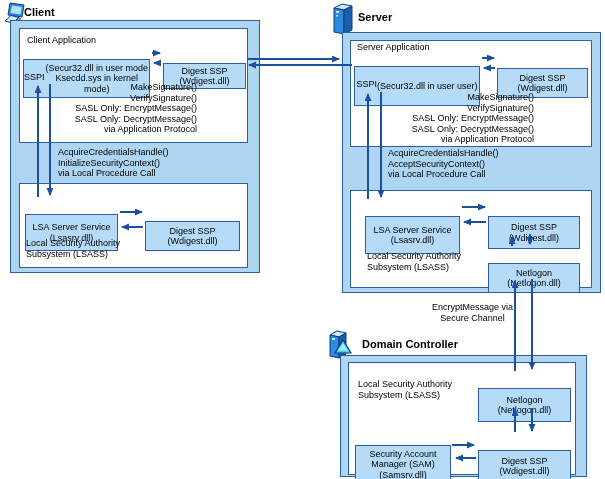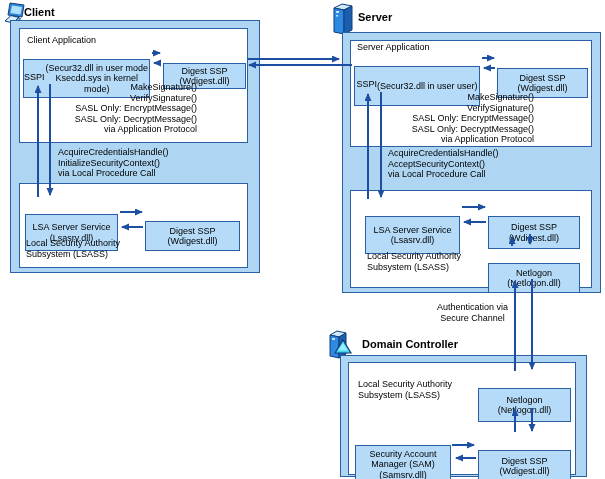--- a/index.html
+++ b/index.html
@@ -124,21 +124,21 @@
 
   <div class="bx" style="left:488px;top:247px;width:92px;height:30px;">
     <span>Netlogon
 (Netlogon.dll)</span>
   </div>
 
   <div class="lbl" style="left:367px;top:251px;">Local Security Authority
 Subsystem (LSASS)</div>
 
 
-  <div class="lbl ctr" style="left:420px;top:302px;width:105px;">Authentication via
+  <div class="lbl ctr" style="left:420px;top:302px;width:105px;">EncryptMessage via
 Secure Channel</div>
 
   <svg class="icon" style="left:327px;top:329px;" width="30" height="30" viewBox="0 0 30 30">
     <polygon points="3,6 10,2 19,4 12,8" fill="#cde9fb" stroke="#123d7a" stroke-width="1"></polygon>
     <polygon points="3,6 12,8 12,29 3,27" fill="#2e8ae0" stroke="#123d7a" stroke-width="1"></polygon>
     <polygon points="12,8 19,4 19,25 12,29" fill="#1a5fae" stroke="#123d7a" stroke-width="1"></polygon>
     <rect x="5" y="9" width="3" height="2" fill="#bfe3fa"></rect>
     <polygon points="8,24 16,11 24,24" fill="#45d5f2" stroke="#123d7a" stroke-width="1.2"></polygon>
     <polygon points="11,21.5 16,14 21,21.5" fill="#9aeefc"></polygon>
   </svg>

